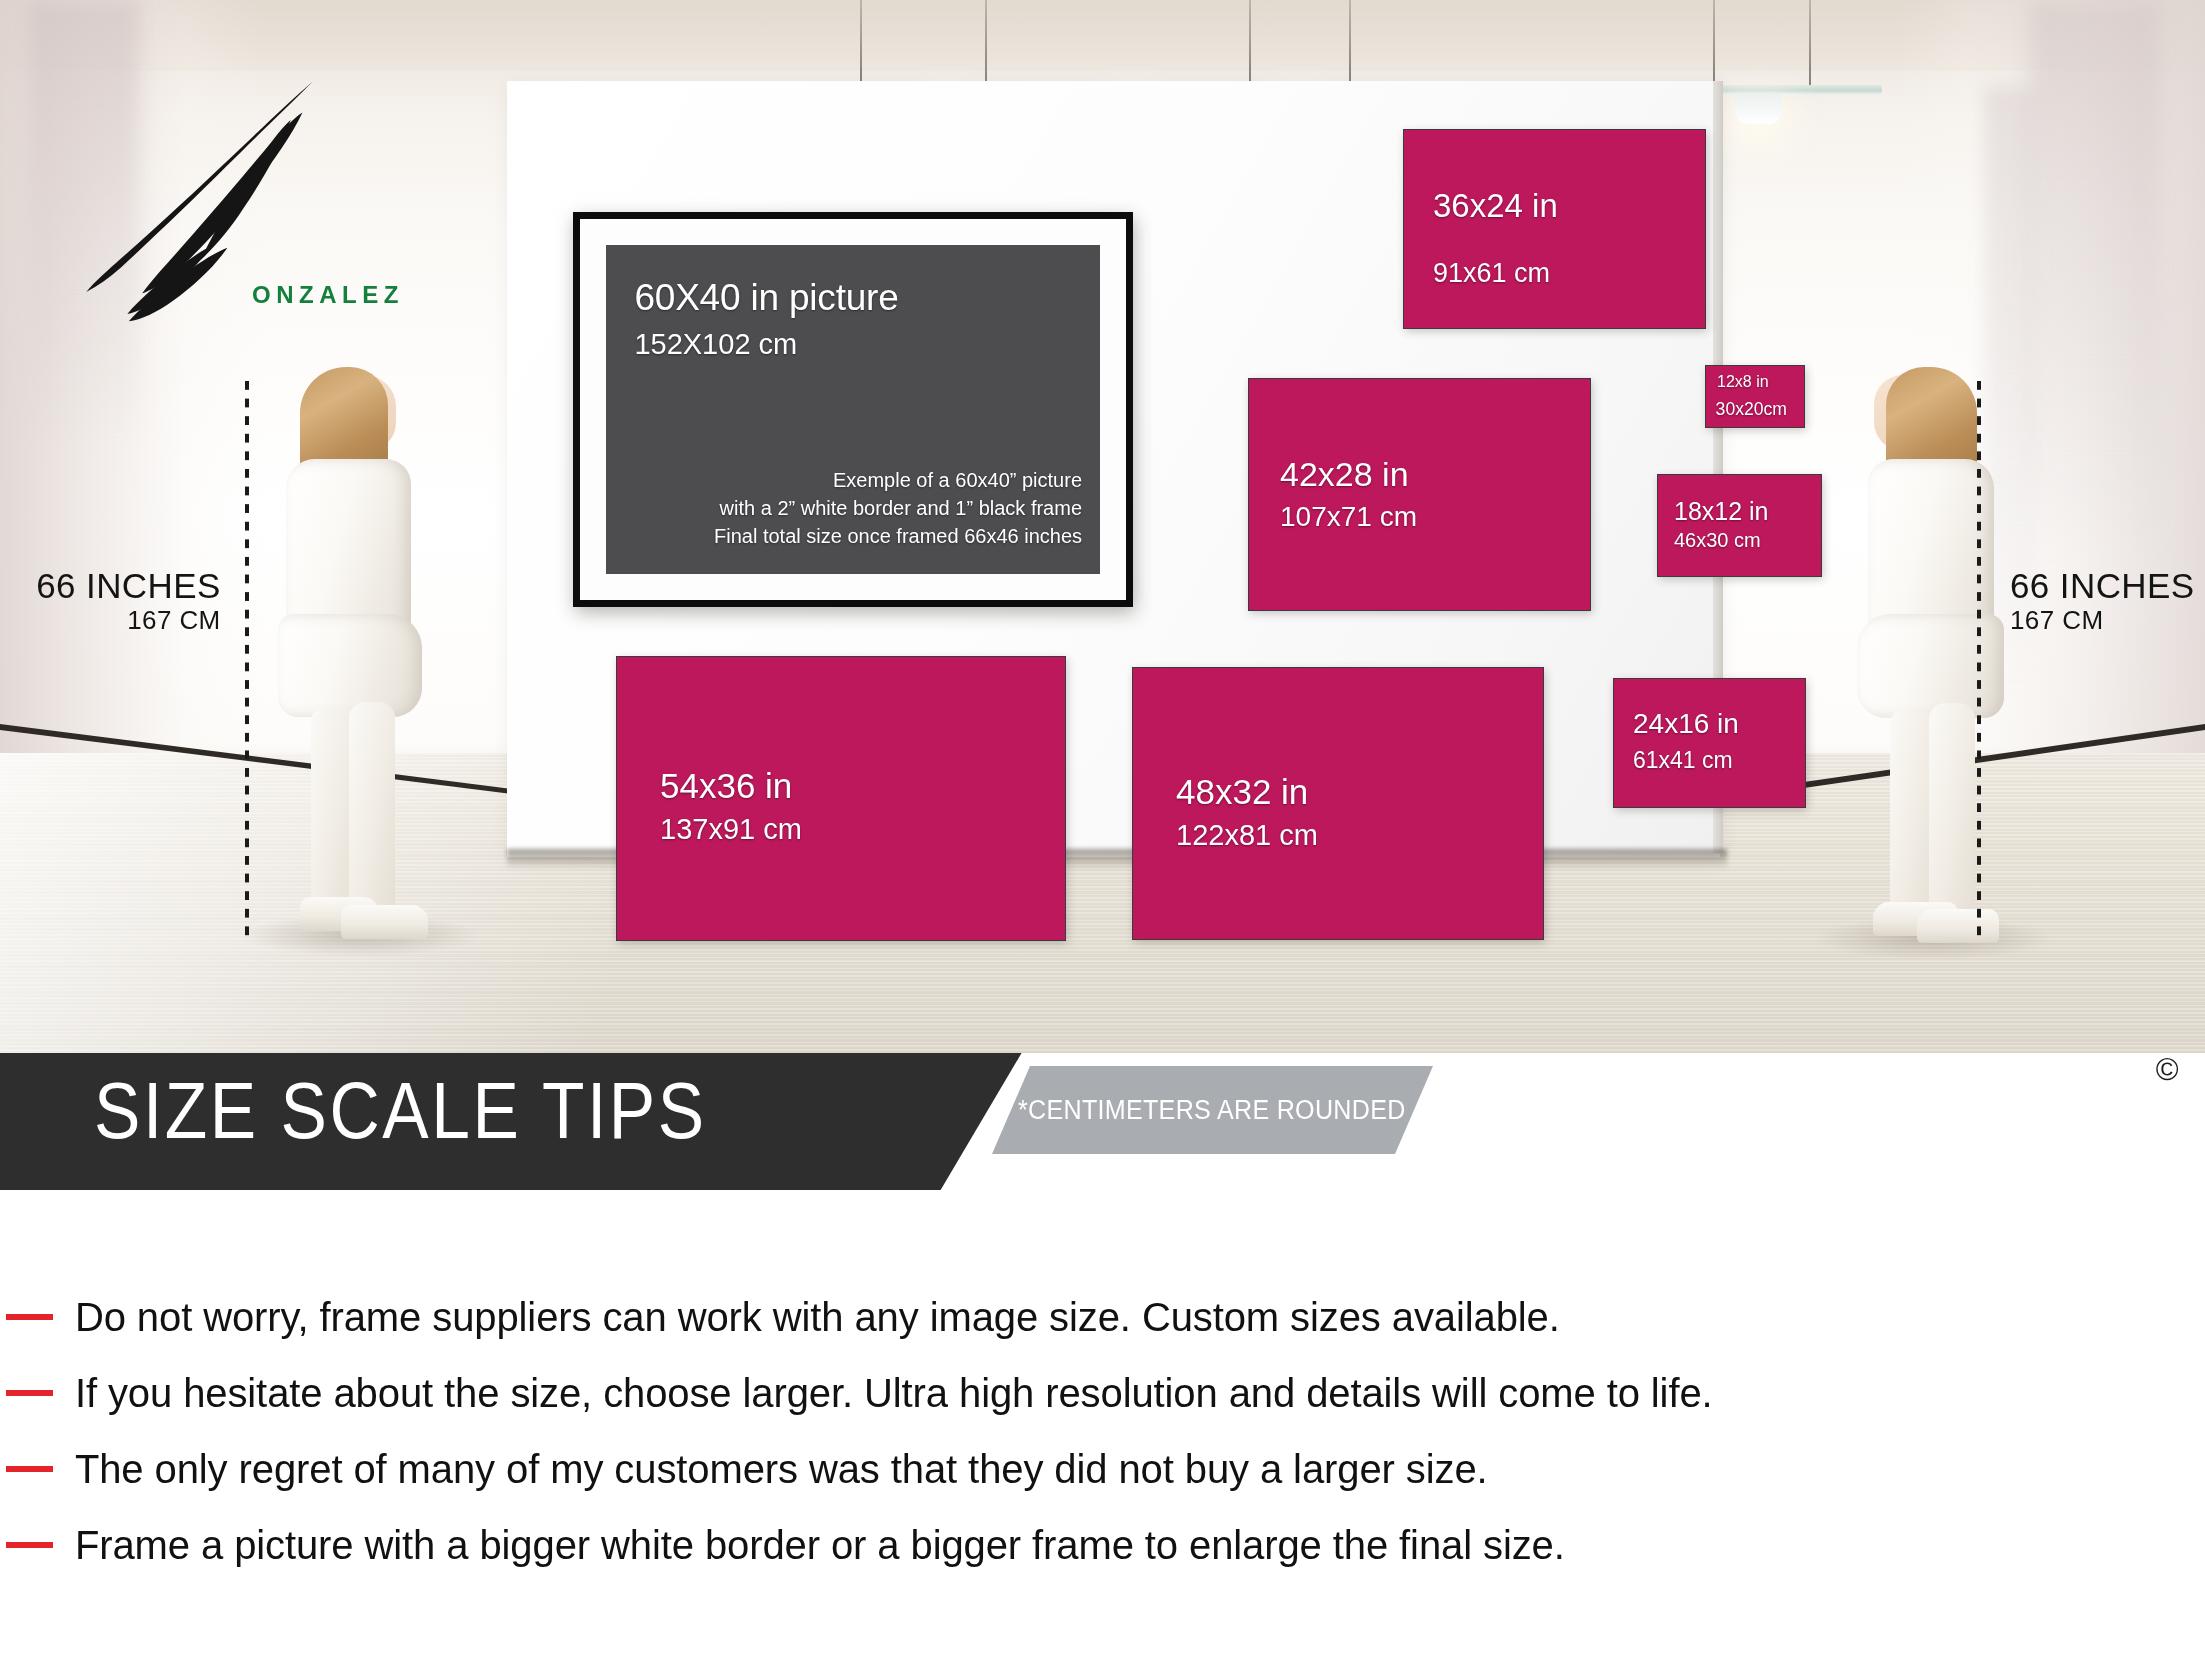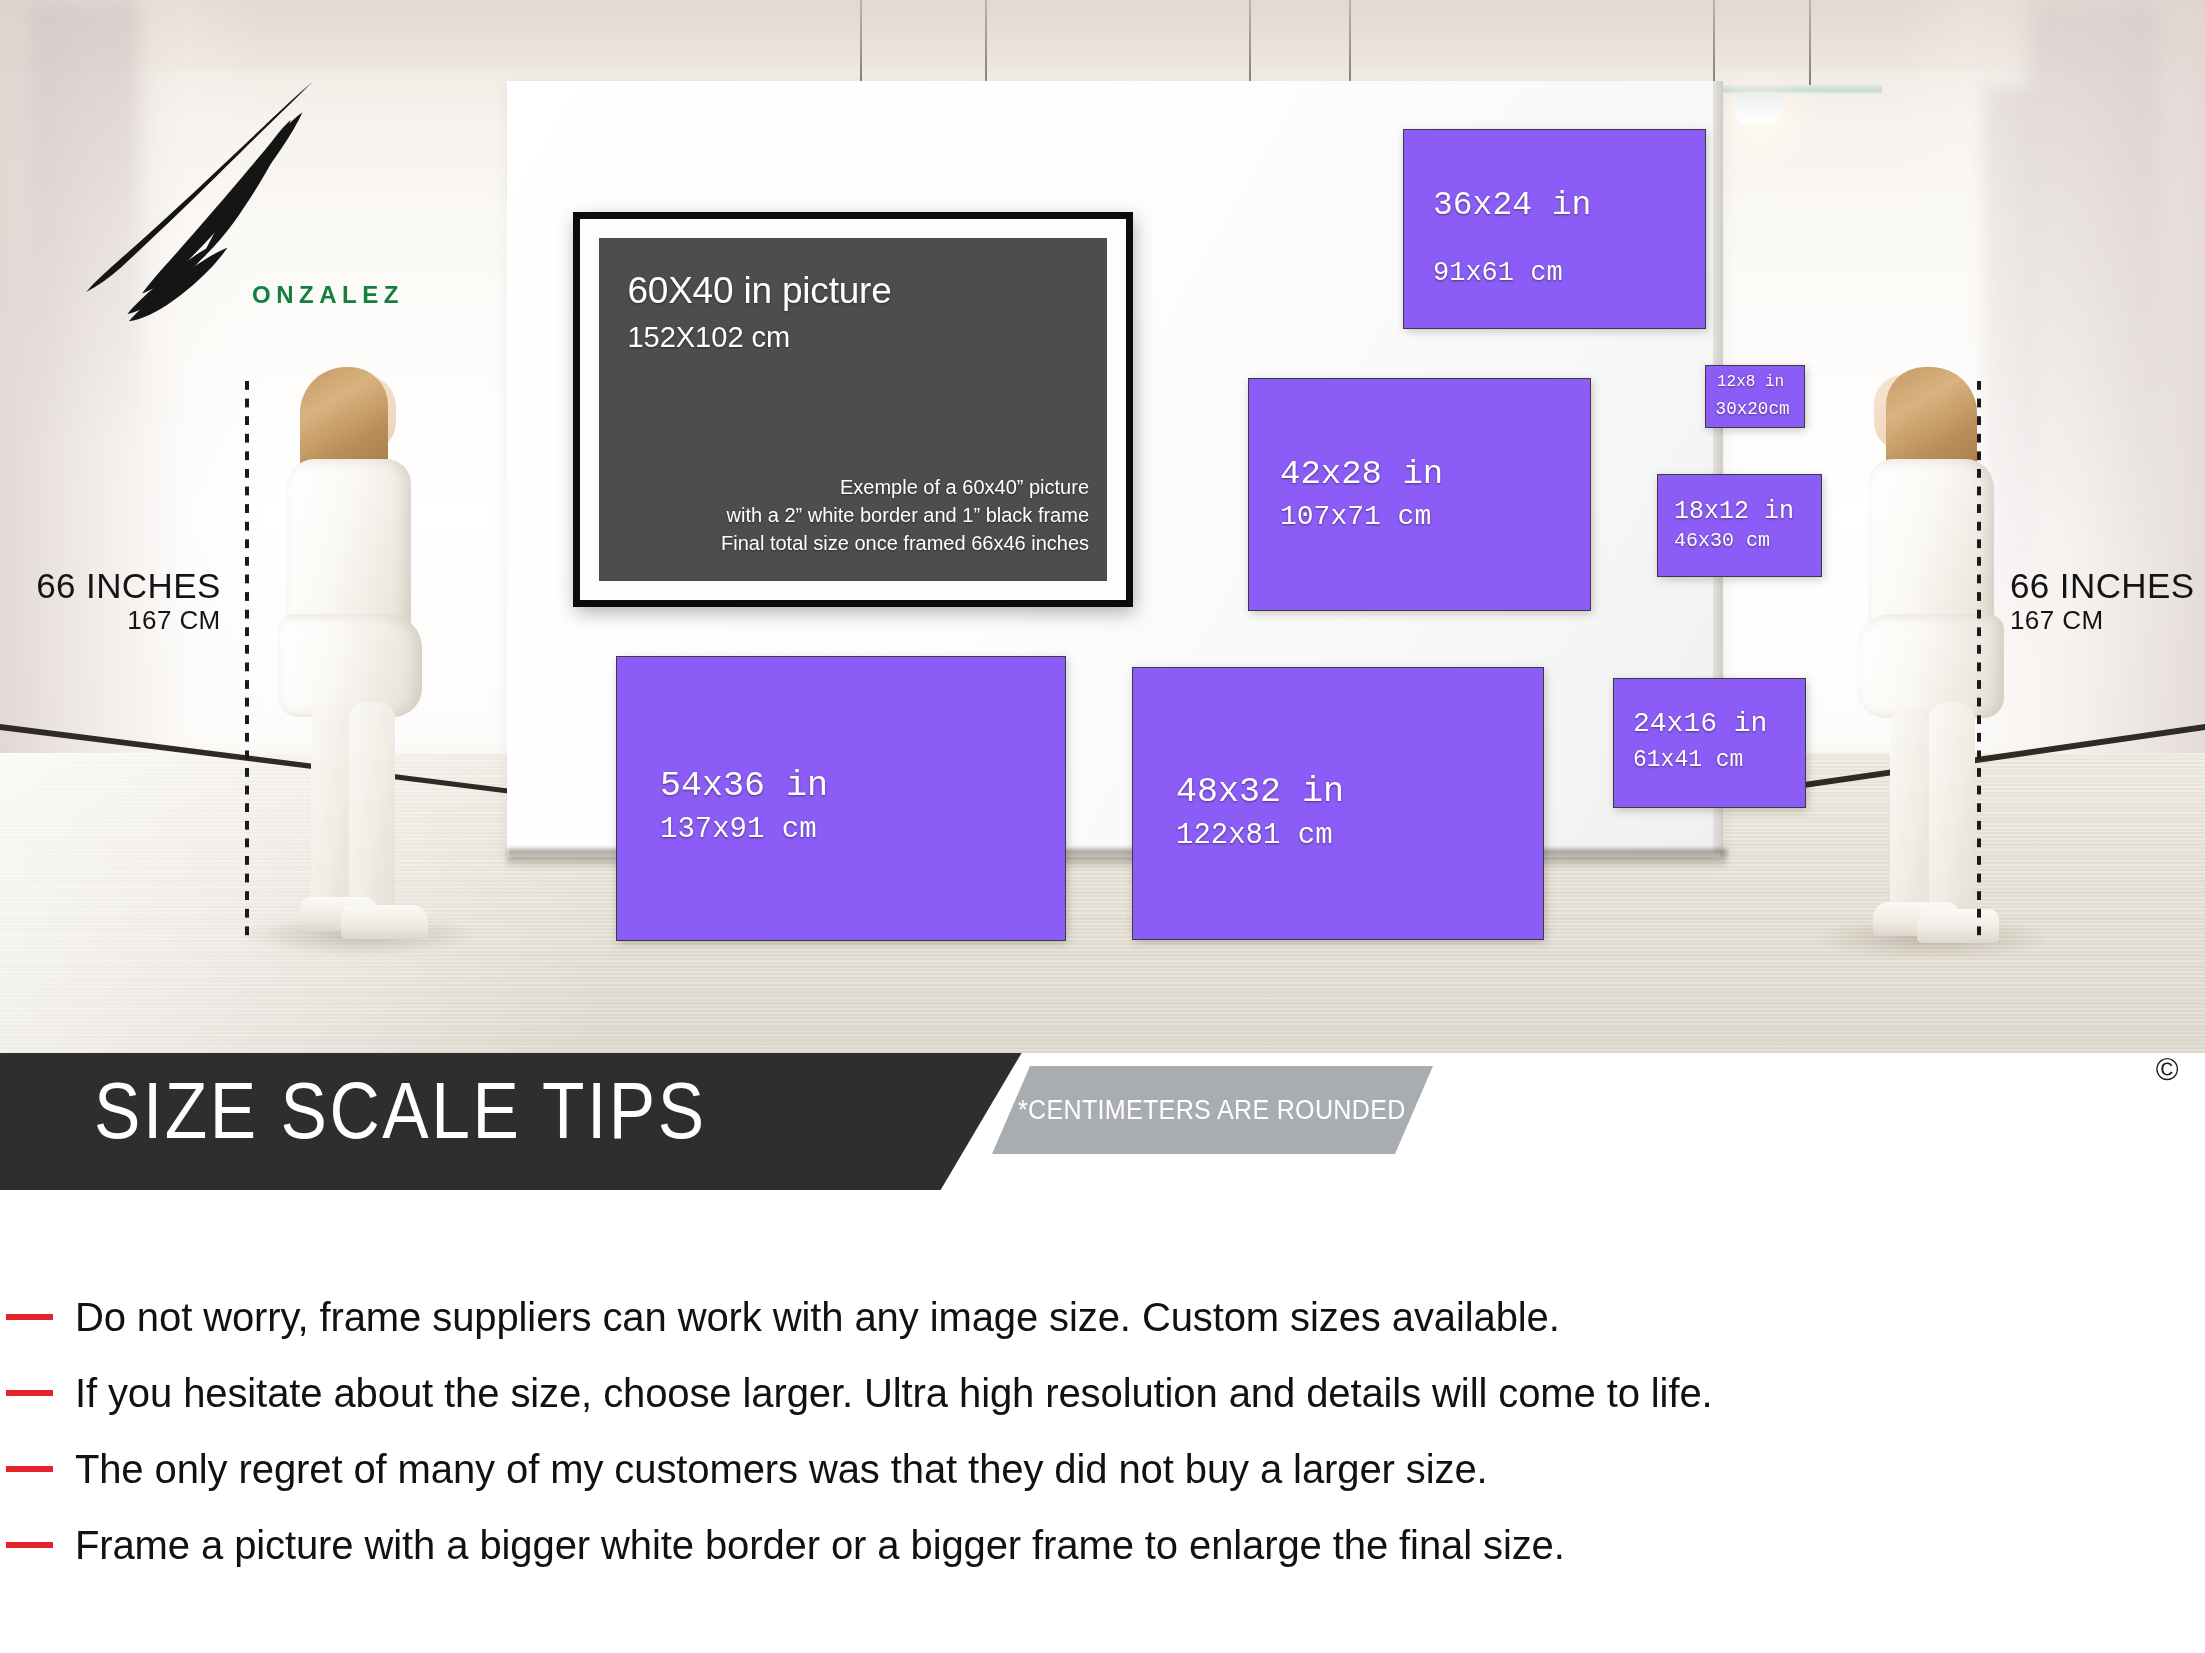--- a/index.html
+++ b/index.html
@@ -134,25 +134,24 @@
     filter: blur(2.2px);
   }
   .gallery-wall-edge {
     position: absolute; left: 1713px; top: 81px; width: 10.3px; height: 772px;
     background: linear-gradient(to right, #e4e2de, #cfccc6);
   }
 
   
   .frame {
     position: absolute;
-    background: #8b5cf6;
+    background: #be185d;
     border: 1.5px solid #3b3b3e;
     box-shadow: 1.5px 2.9px 8.8px rgba(40,35,30,.25);
     color: #ffffff;
-    font-family: Liberation Mono, monospace;
   }
   .frame .lbl-in {
     position: absolute;
     font-weight: 400;
     text-shadow: 0 0.7px 2.2px rgba(0,0,0,.45);
     white-space: nowrap;
   }
   .frame .lbl-cm {
     position: absolute;
     font-weight: 400;
@@ -164,21 +163,21 @@
   .framed-example {
     position: absolute; left: 573px; top: 212px;
     width: 560px; height: 395px;
     background: #0c0c0c;
     padding: 7.4px;
     box-shadow: 2.2px 5.9px 17.6px rgba(40,35,30,.35);
   }
   .framed-example .mat {
     width: 100%; height: 100%;
     background: #fdfdfd;
-    padding: 19px;
+    padding: 26px;
   }
   .framed-example .art {
     position: relative;
     width: 100%; height: 100%;
     background: #4d4d50;
     color: #fff;
   }
   .fe-title {
     position: absolute; left: 28px; top: 32px;
     font-size: 37px; font-weight: 400; letter-spacing: -0.2px;

